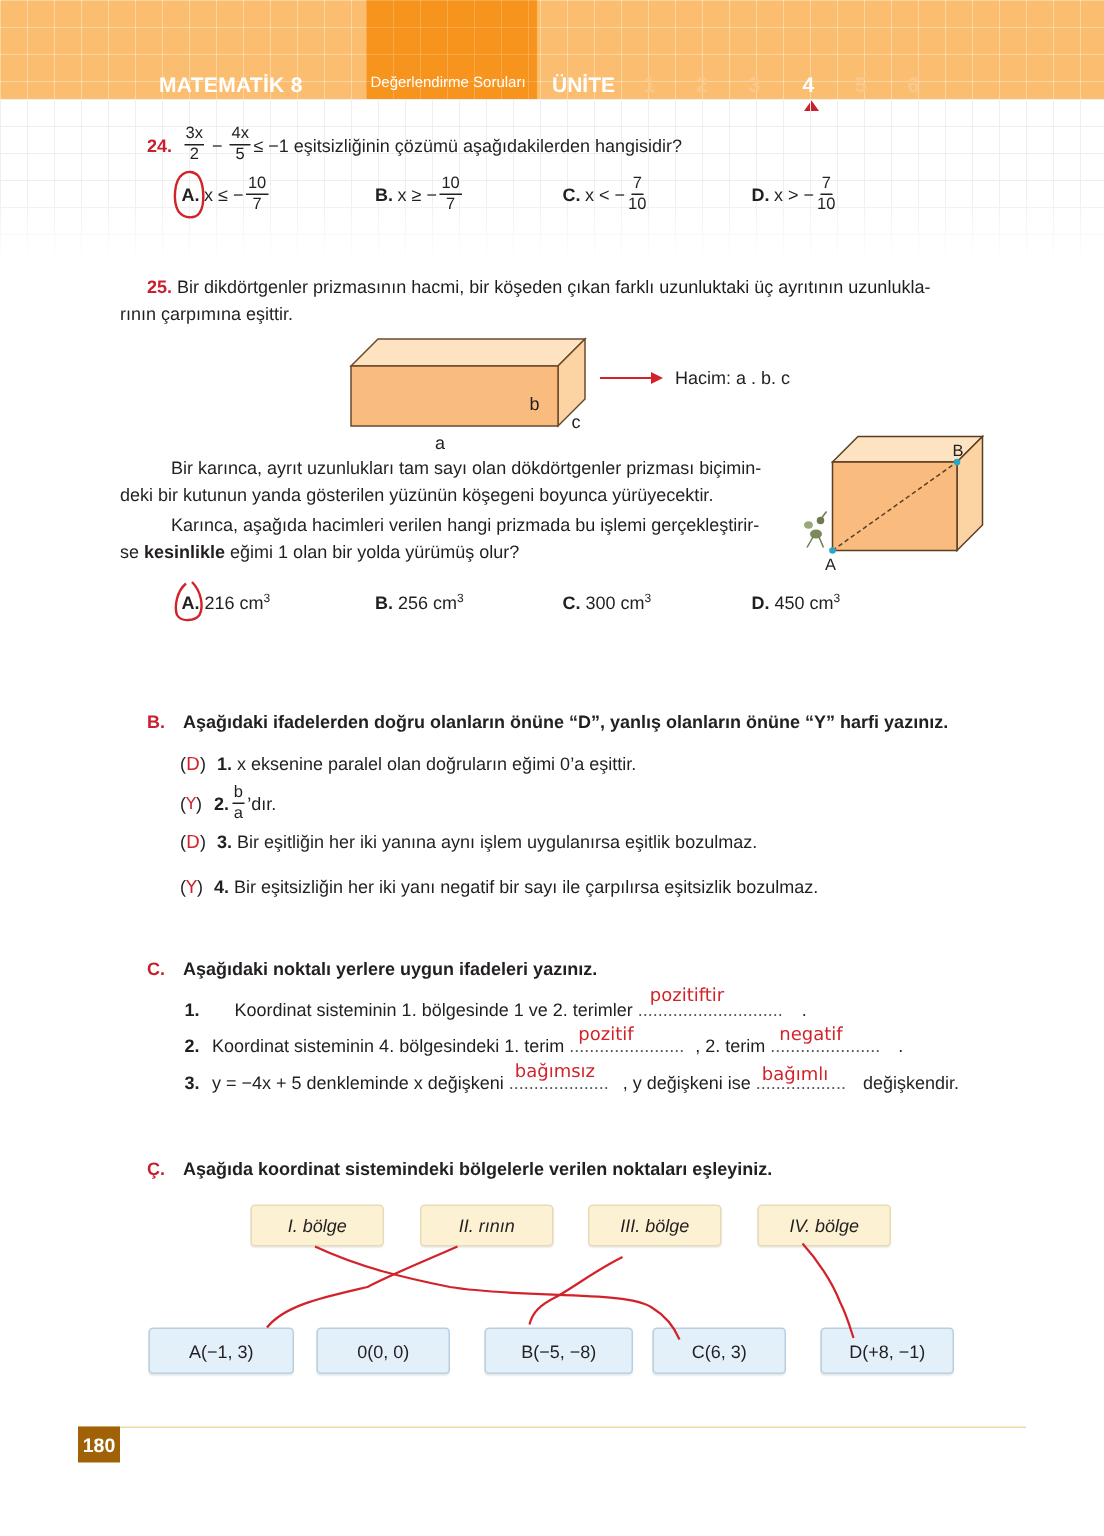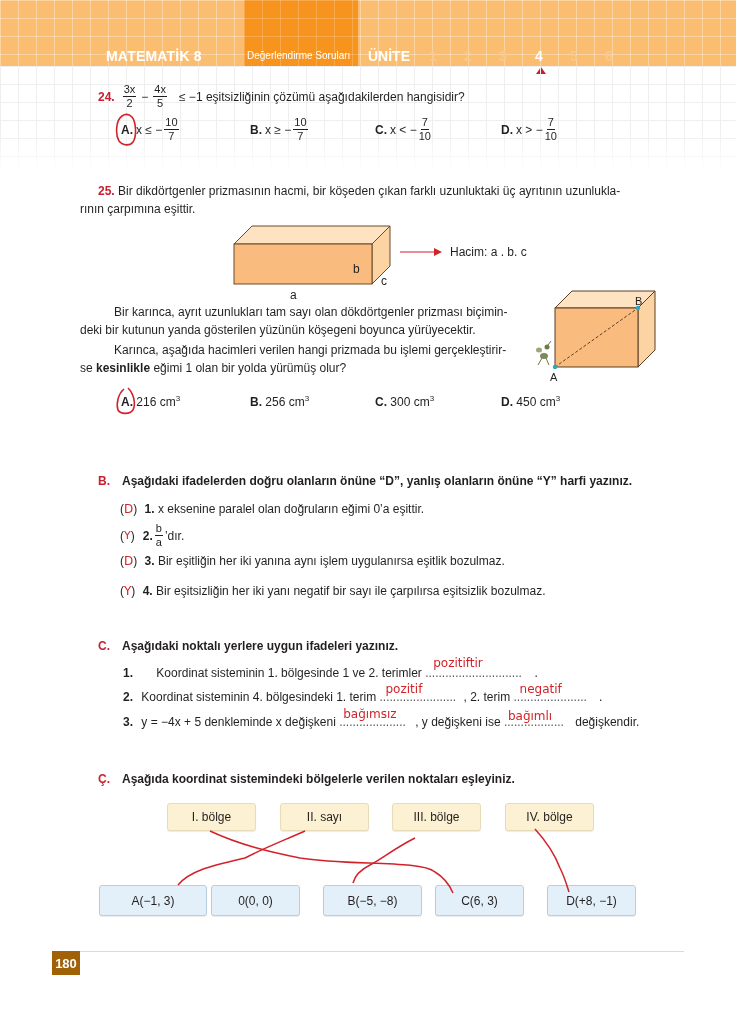--- a/index.html
+++ b/index.html
@@ -57,21 +57,21 @@
   .frac { display: inline-flex; flex-direction: column; align-items: center; vertical-align: middle; line-height: 1; font-size: 11px; margin: 0 2px; }
   .frac .num { border-bottom: 1px solid #231f20; padding: 0 1px 1px; }
   .frac .den { padding-top: 1px; }
   .bold { font-weight: bold; }
   .red { color: #c8202f; }
   .hw { color: #d2232a; font-family: "DejaVu Sans", sans-serif; font-size: 12px; }
   .dots { color: #555; letter-spacing: 0px; }
 
   .para { position: absolute; font-size: 12px; line-height: 19px; }
 
-  .box-region { position: absolute; height: 28px; border: 1px solid #e8dcb8; background: #fdf1d3; border-radius: 3px; display: flex; align-items: center; justify-content: center; font-size: 12px; box-shadow: 0 1px 1px rgba(0,0,0,0.08); }
+  .box-region { position: absolute; height: 28px; border: 1px solid #e8dcb8; background: #fdf1d3; border-radius: 3px; display: flex; align-items: center; justify-content: center; font-size: 12px; box-shadow: 0 1px 1px rgba(0,0,0,0.08); font-style: italic; }
   .box-point { position: absolute; height: 31px; border: 1px solid #b7cfe0; background: #e3f0fa; border-radius: 3px; display: flex; align-items: center; justify-content: center; font-size: 12px; box-shadow: 0 1px 1px rgba(0,0,0,0.08); }
 
   .footer-line { position: absolute; left: 52px; top: 951px; width: 632px; height: 1px; background: #f0d9a8; }
   .page-num { position: absolute; left: 52px; top: 951px; width: 28px; height: 24px; background: #a16207; color: #fff; font-weight: bold; font-size: 13px; display: flex; align-items: center; justify-content: center; }
 </style>
 </head>
 <body>
 
 <div class="header"></div>
 <div class="header-dark"></div>
@@ -93,21 +93,21 @@
   <span style="width:6px"></span>
   <span class="frac">
       <span class="num">3x</span>
       <span class="den">2</span>
     </span>
   <span style="margin:0 3px">−</span>
   <span class="frac">
       <span class="num">4x</span>
       <span class="den">5</span>
     </span>
-  <span style="margin-left:10px">≤ −1 eşitsizliğinin çözümü aşağıdakilerden hangisidir?</span>
+  <span style="margin-left:0">≤ −1 eşitsizliğinin çözümü aşağıdakilerden hangisidir?</span>
 </div>
 
 <div class="abs" style="left:121px;top:117px;display:flex;align-items:center;">
   <span class="opt-letter">A.</span>
     <span style="margin-left:3px">x ≤ −</span>
   <span class="frac">
       <span class="num">10</span>
       <span class="den">7</span>
     </span>
 </div>
@@ -269,25 +269,25 @@
     <span class="hw" style="position:absolute;left:4px;top:-6px">bağımlı</span>
   </span>
   <span style="margin-left:2px">değişkendir.</span>
 </div>
 
 <div class="abs" style="left:98px;top:772px;font-size:12px;font-weight:bold">
   <span class="red">Ç.</span><span style="display:inline-block;width:12px"></span><span>Aşağıda koordinat sistemindeki bölgelerle verilen noktaları eşleyiniz.</span>
 </div>
 
 <div class="box-region" style="left:167px;top:803px;width:89px">I. bölge</div>
-<div class="box-region" style="left:280px;top:803px;width:89px">II. sayı</div>
+<div class="box-region" style="left:280px;top:803px;width:89px">II. rının</div>
 <div class="box-region" style="left:392px;top:803px;width:89px">III. bölge</div>
 <div class="box-region" style="left:505px;top:803px;width:89px">IV. bölge</div>
 
-<div class="box-point" style="left:99px;top:885px;width:108px">A(−1, 3)</div>
+<div class="box-point" style="left:99px;top:885px;width:97px">A(−1, 3)</div>
 <div class="box-point" style="left:211px;top:885px;width:89px">0(0, 0)</div>
 <div class="box-point" style="left:323px;top:885px;width:99px">B(−5, −8)</div>
 <div class="box-point" style="left:435px;top:885px;width:89px">C(6, 3)</div>
 <div class="box-point" style="left:547px;top:885px;width:89px">D(+8, −1)</div>
 
 <svg class="abs" style="left:0;top:0;pointer-events:none" width="736" height="1024">
   <path d="M210,831 C240,845 270,852 300,858 C350,866 420,860 435,872 C445,878 450,886 453,893" fill="none" stroke="#d2232a" stroke-width="1.5"></path>
   <path d="M305,831 C280,842 260,850 245,858 C215,865 190,870 178,885" fill="none" stroke="#d2232a" stroke-width="1.5"></path>
   <path d="M415,838 C395,848 380,860 370,865 C360,870 355,875 353,883" fill="none" stroke="#d2232a" stroke-width="1.5"></path>
   <path d="M535,829 C545,840 555,855 560,868 C565,878 567,886 569,892" fill="none" stroke="#d2232a" stroke-width="1.5"></path>

